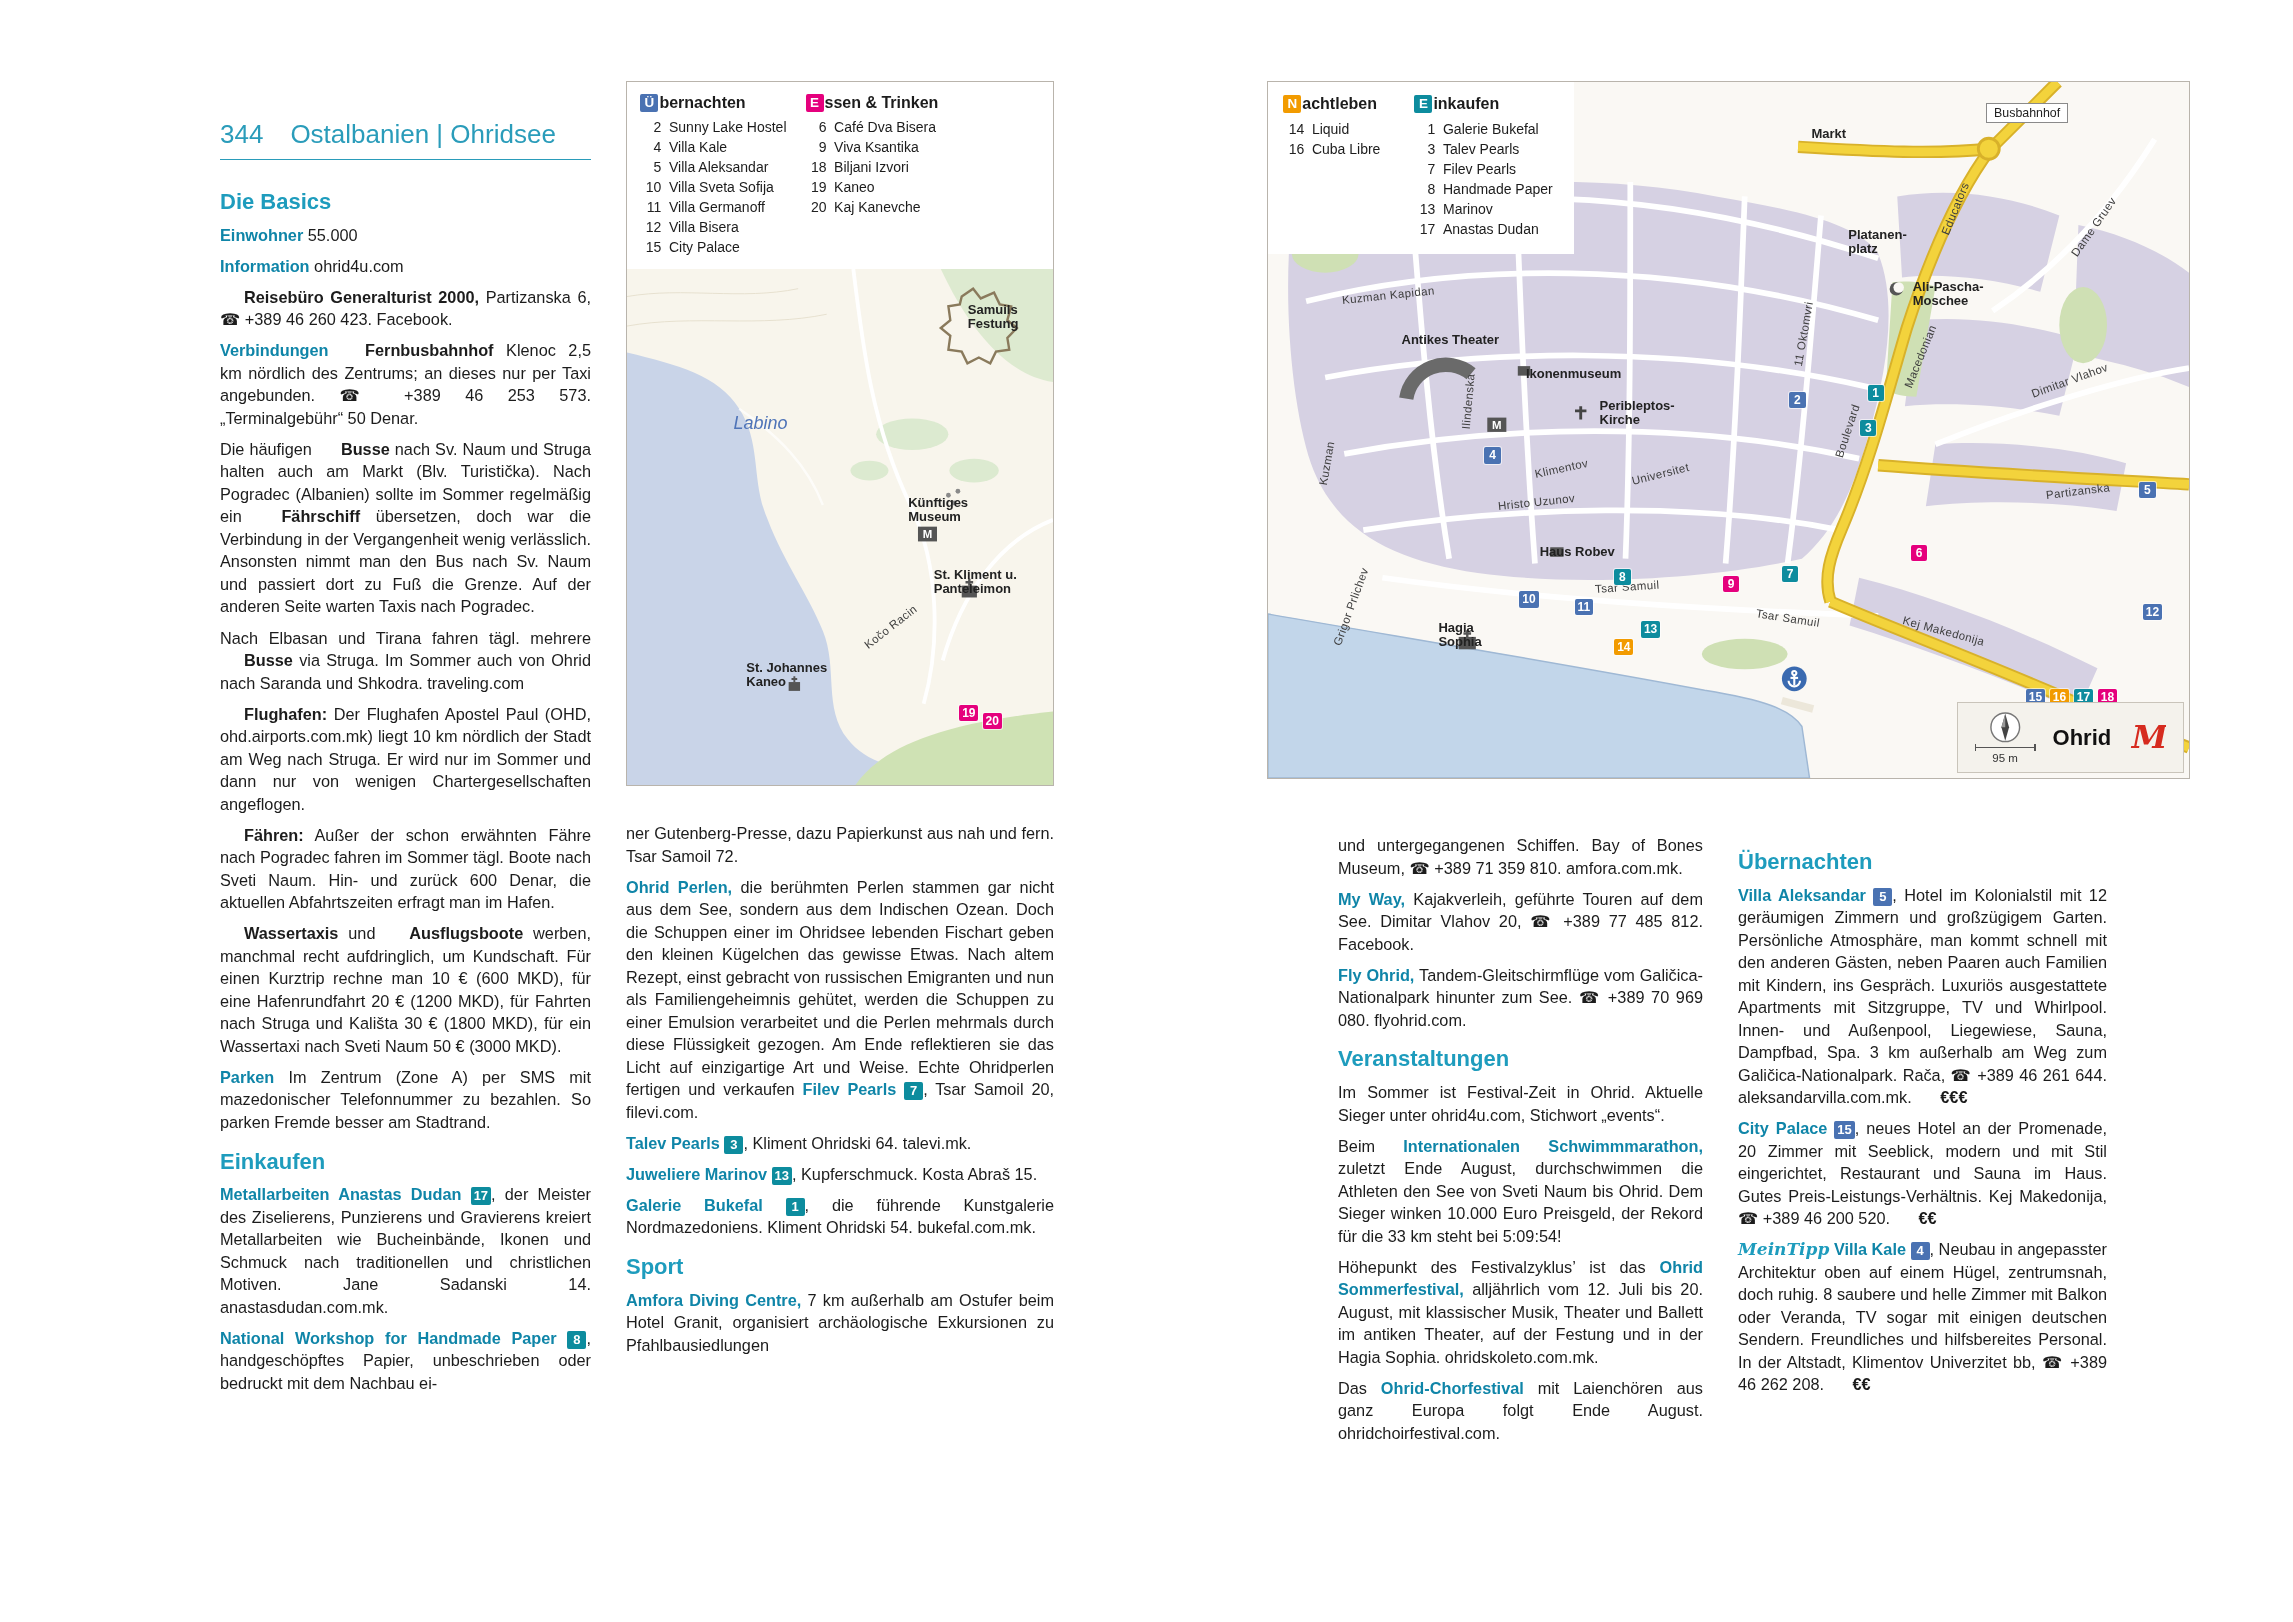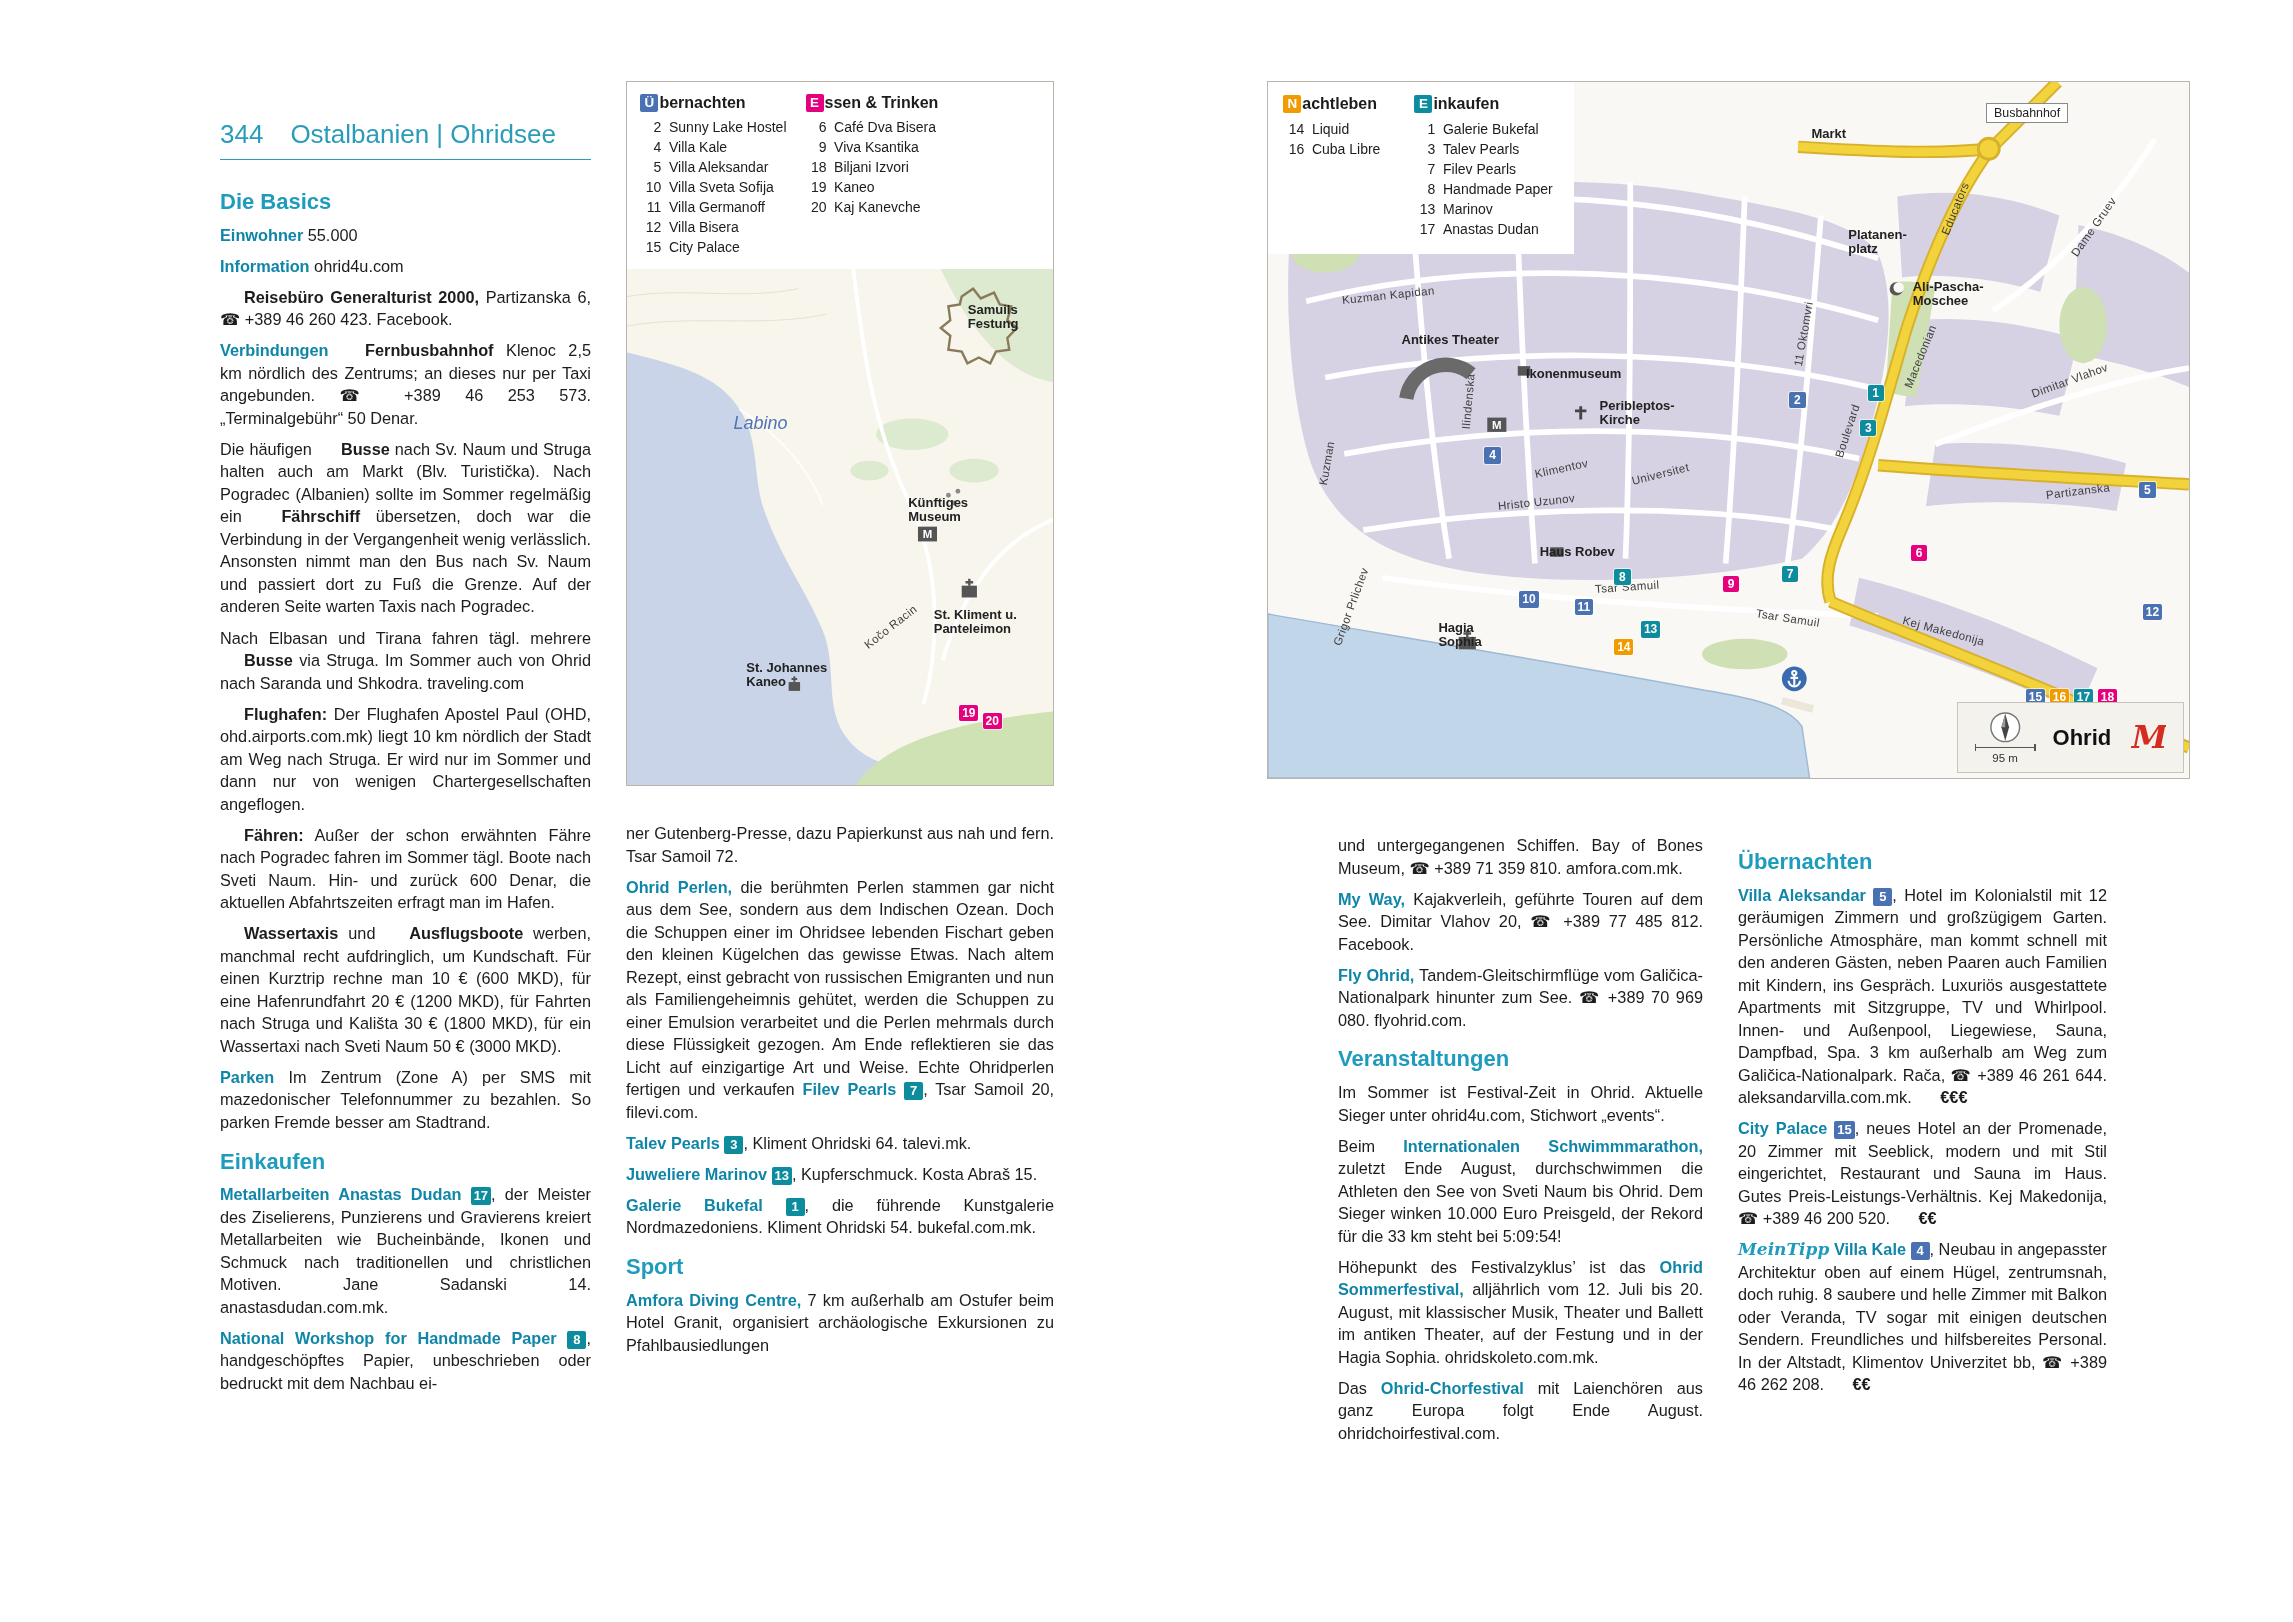--- a/index.html
+++ b/index.html
@@ -213,21 +213,21 @@
       <div class="labels-layer">
 
           <div class="map-label place" style="left: 80%; top: 5%; margin-top: 8px;">Samuils
 Festung</div>
 
           <div class="map-label water" style="left: 25%; top: 28%;">Labino</div>
 
           <div class="map-label place" style="left: 66%; top: 44%;">Künftiges
 Museum</div>
 
-          <div class="map-label place" style="left: 72%; top: 58%; margin-top: 40px;">St. Kliment u.
+          <div class="map-label place" style="left: 72%; top: 58%;">St. Kliment u.
 Panteleimon</div>
 
           <div class="map-label place" style="left: 28%; top: 76%;">St. Johannes
 Kaneo</div>
 
           <div class="map-label street" style="left: 56%; top: 72%; transform: rotate(-38deg);">Kočo Racin</div>
         </div>
       <div class="markers-layer">
 
           <span class="marker on-map mk-eat" style="left: 78%; top: 84.5%;">19</span>

